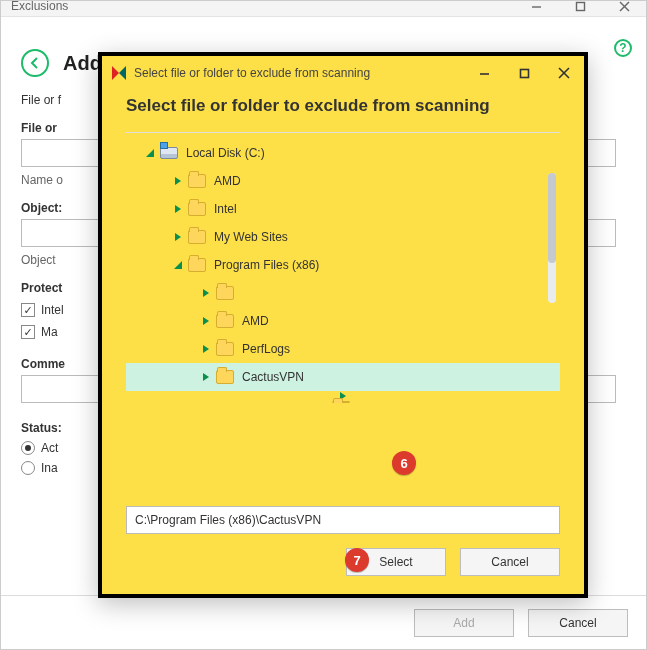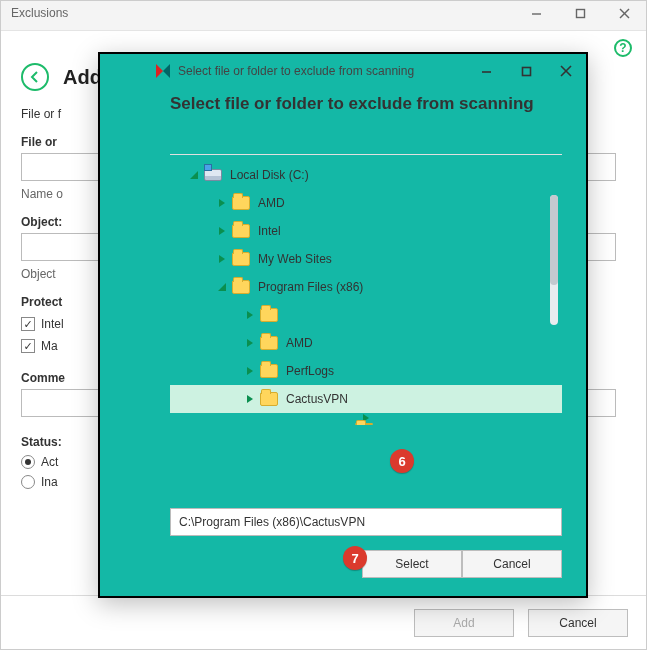--- a/index.html
+++ b/index.html
@@ -16,21 +16,21 @@
   }
   
   .bg-window {
     position: absolute;
     left: 0; top: 0;
     width: 647px; height: 650px;
     background: #fff;
     border: 1px solid #ccc;
   }
   .bg-titlebar {
-    height: 30px;
+    height: 16px;
     background: #f4f4f4;
     display: flex; align-items: center;
     justify-content: space-between;
     border-bottom: 1px solid #e4e4e4;
     padding: 0 0 5px 10px;
   }
   .bg-title { color: #666; font-size: 12px; }
   .bg-title-btns { display: flex; }
   .bg-title-btns .wbtn { width: 44px; height: 30px; display: flex; align-items: center; justify-content: center; color: #666; }
   .bg-body { padding: 20px 30px 0 20px; }
@@ -85,39 +85,39 @@
     font-size: 12px;
     display: inline-flex; align-items: center; justify-content: center;
     padding: 0 14px;
   }
   .btn.disabled { color: #aaa; }
   
   .dialog {
     position: absolute;
     left: 98px; top: 52px;
     width: 490px; height: 546px;
-    background: #14b8a6;
-    border: 2px solid #000000;
+    background: #fde047;
+    border: 4px solid #000000;
     box-shadow: 0 6px 24px rgba(0,0,0,0.25);
-    display: flex; flex-direction: column; padding-left: 46px;
+    display: flex; flex-direction: column;
   }
   .dlg-titlebar {
     height: 34px;
     display: flex; align-items: center; justify-content: space-between;
     padding-left: 10px;
   }
   .dlg-title-left { display: flex; align-items: center; gap: 8px; font-size: 12px; color: #444; }
   .dlg-title-btns { display: flex; }
   .dlg-title-btns .wbtn { width: 40px; height: 34px; display: flex; align-items: center; justify-content: center; color: #444; }
   .dlg-heading {
     font-size: 17px; font-weight: 600;
     color: #333;
     padding: 6px 24px 16px;
   }
-  .dlg-body { flex: 1; padding: 0 24px; overflow: hidden; position: relative; margin-top: 24px; }
+  .dlg-body { flex: 1; padding: 0 24px; overflow: hidden; position: relative; }
   .tree {
     border-top: 1px solid #e0e0e0;
     height: 352px;
     overflow: hidden;
     position: relative;
   }
   .tree-inner { padding-top: 6px; }
   .tree-row {
     height: 28px;
     display: flex; align-items: center;
@@ -181,20 +181,21 @@
     border: 1px solid #bbb;
     background: #fff;
     padding: 0 8px;
     font-size: 12px;
     color: #333;
     display: block;
     width: calc(100% - 48px);
   }
   .dlg-buttons {
     display: flex; justify-content: flex-end;
+    gap: 14px;
     padding: 14px 24px 18px;
   }
   .badge {
     position: absolute;
     width: 24px; height: 24px;
     background: #db3a2d;
     color: #fff;
     font-weight: 700;
     border-radius: 50%;
     display: flex; align-items: center; justify-content: center;

